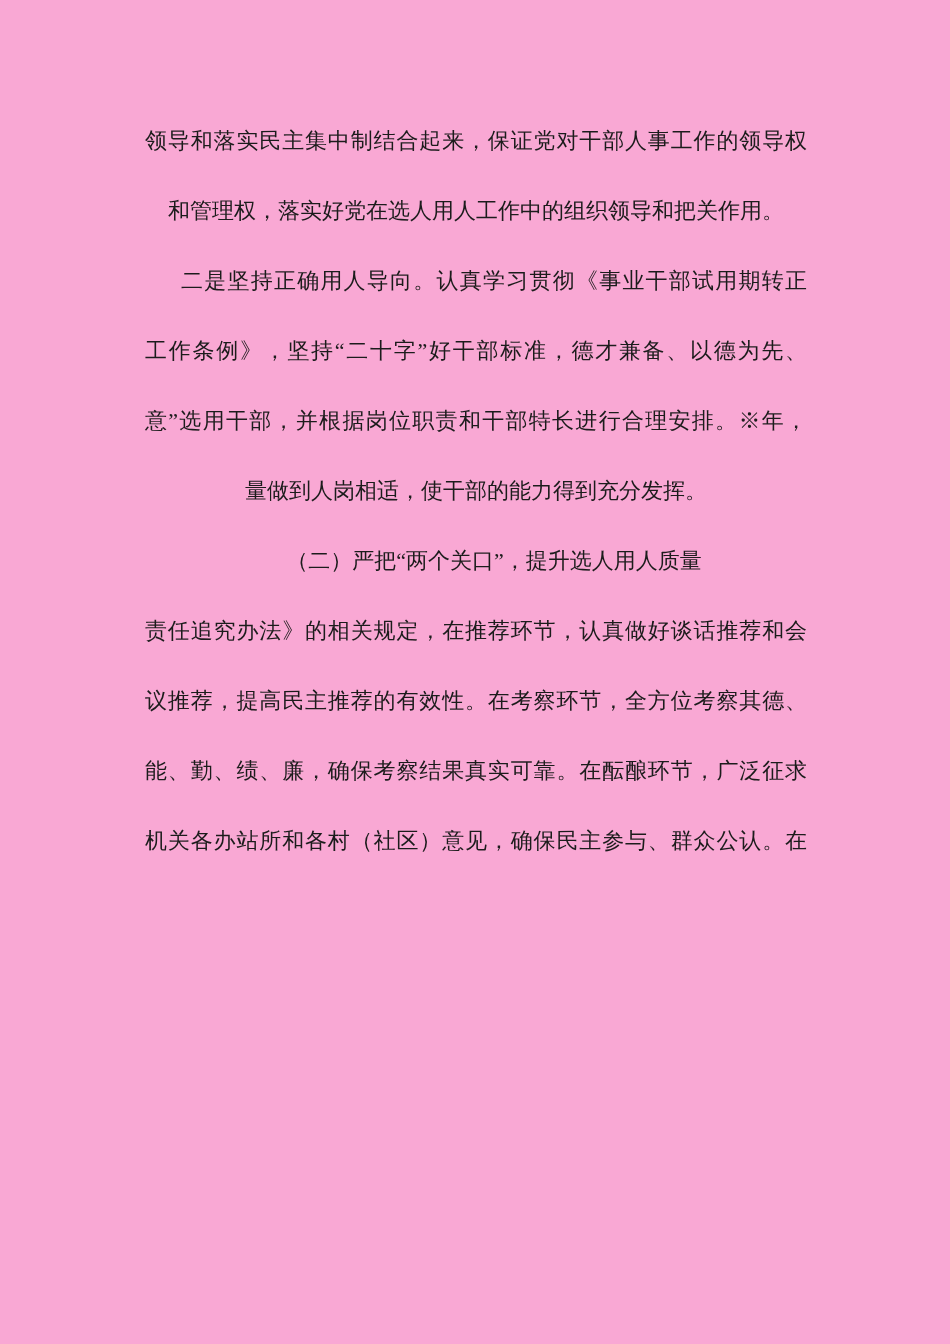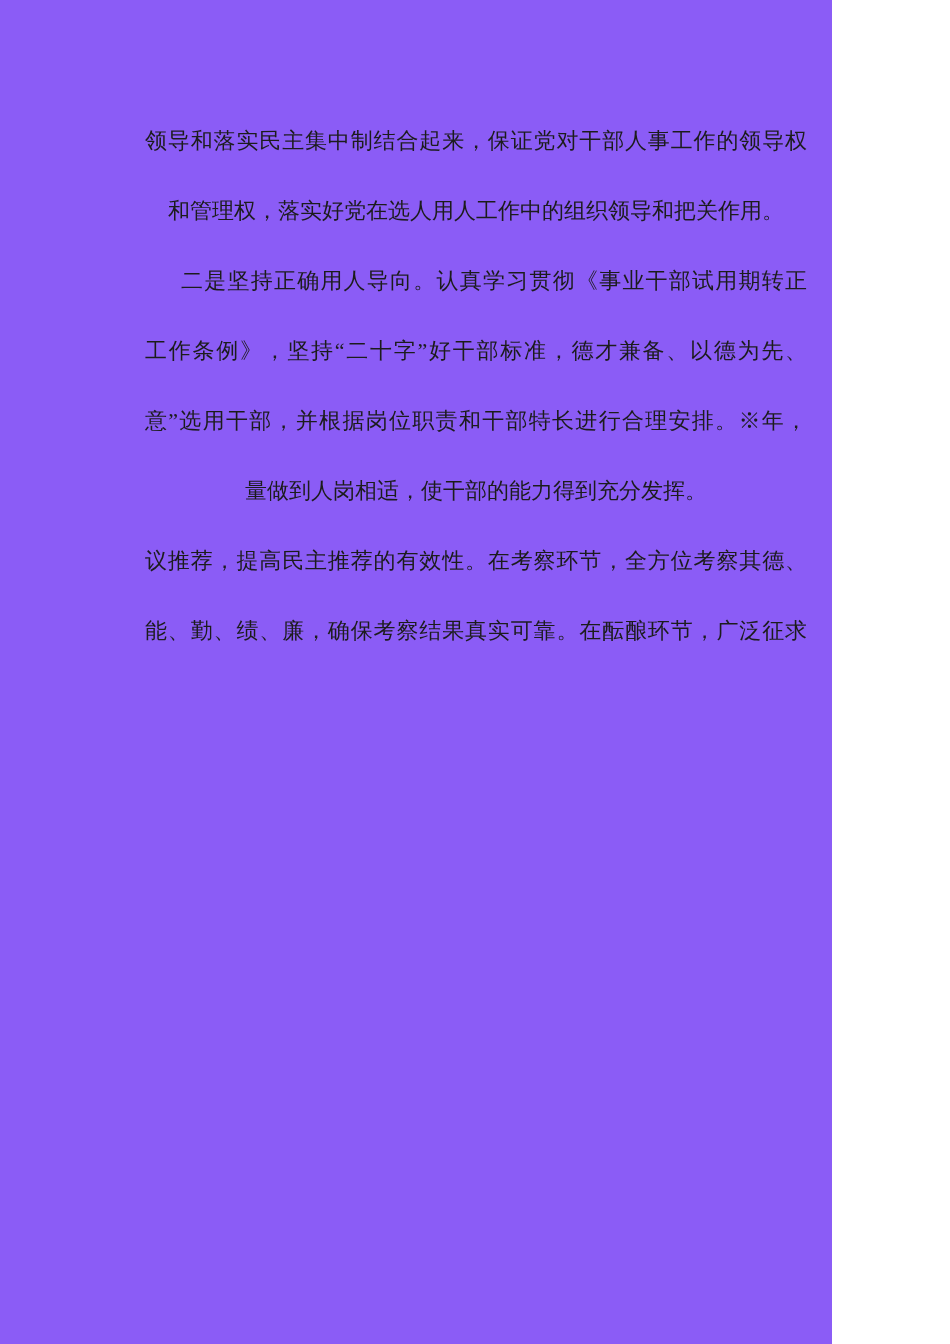--- a/index.html
+++ b/index.html
@@ -2,23 +2,23 @@
 <html><head>
 <meta charset="utf-8">
 <style>
   html, body {
     margin: 0;
     padding: 0;
     background: #ffffff;
   }
   .page {
     position: relative;
-    width: 832px;
+    width: 950px;
     height: 1344px;
-    background: #8b5cf6;
+    background: #f9a8d4;
     overflow: hidden;
     font-family: "Liberation Serif", "DejaVu Serif", serif;
   }
   .text-block {
     position: absolute;
     left: 145px;
     top: 106px;
     width: 662px;
     color: #1c1c1c;
   }
@@ -45,16 +45,19 @@
 <body>
 
 <div class="page">
   <div class="text-block" id="text-block">
       <div class="line justify">领导和落实民主集中制结合起来，保证党对干部人事工作的领导权</div>
       <div class="line">和管理权，落实好党在选人用人工作中的组织领导和把关作用。</div>
       <div class="line indent justify">二是坚持正确用人导向。认真学习贯彻《事业干部试用期转正</div>
       <div class="line justify">工作条例》，坚持“二十字”好干部标准，德才兼备、以德为先、</div>
       <div class="line justify">意”选用干部，并根据岗位职责和干部特长进行合理安排。※年，</div>
       <div class="line">量做到人岗相适，使干部的能力得到充分发挥。</div>
+      <div class="line indent">（二）严把“两个关口”，提升选人用人质量</div>
+      <div class="line justify">责任追究办法》的相关规定，在推荐环节，认真做好谈话推荐和会</div>
       <div class="line justify">议推荐，提高民主推荐的有效性。在考察环节，全方位考察其德、</div>
       <div class="line justify">能、勤、绩、廉，确保考察结果真实可靠。在酝酿环节，广泛征求</div>
+      <div class="line justify">机关各办站所和各村（社区）意见，确保民主参与、群众公认。在</div>
     </div>
 </div>
 
 </body></html>

